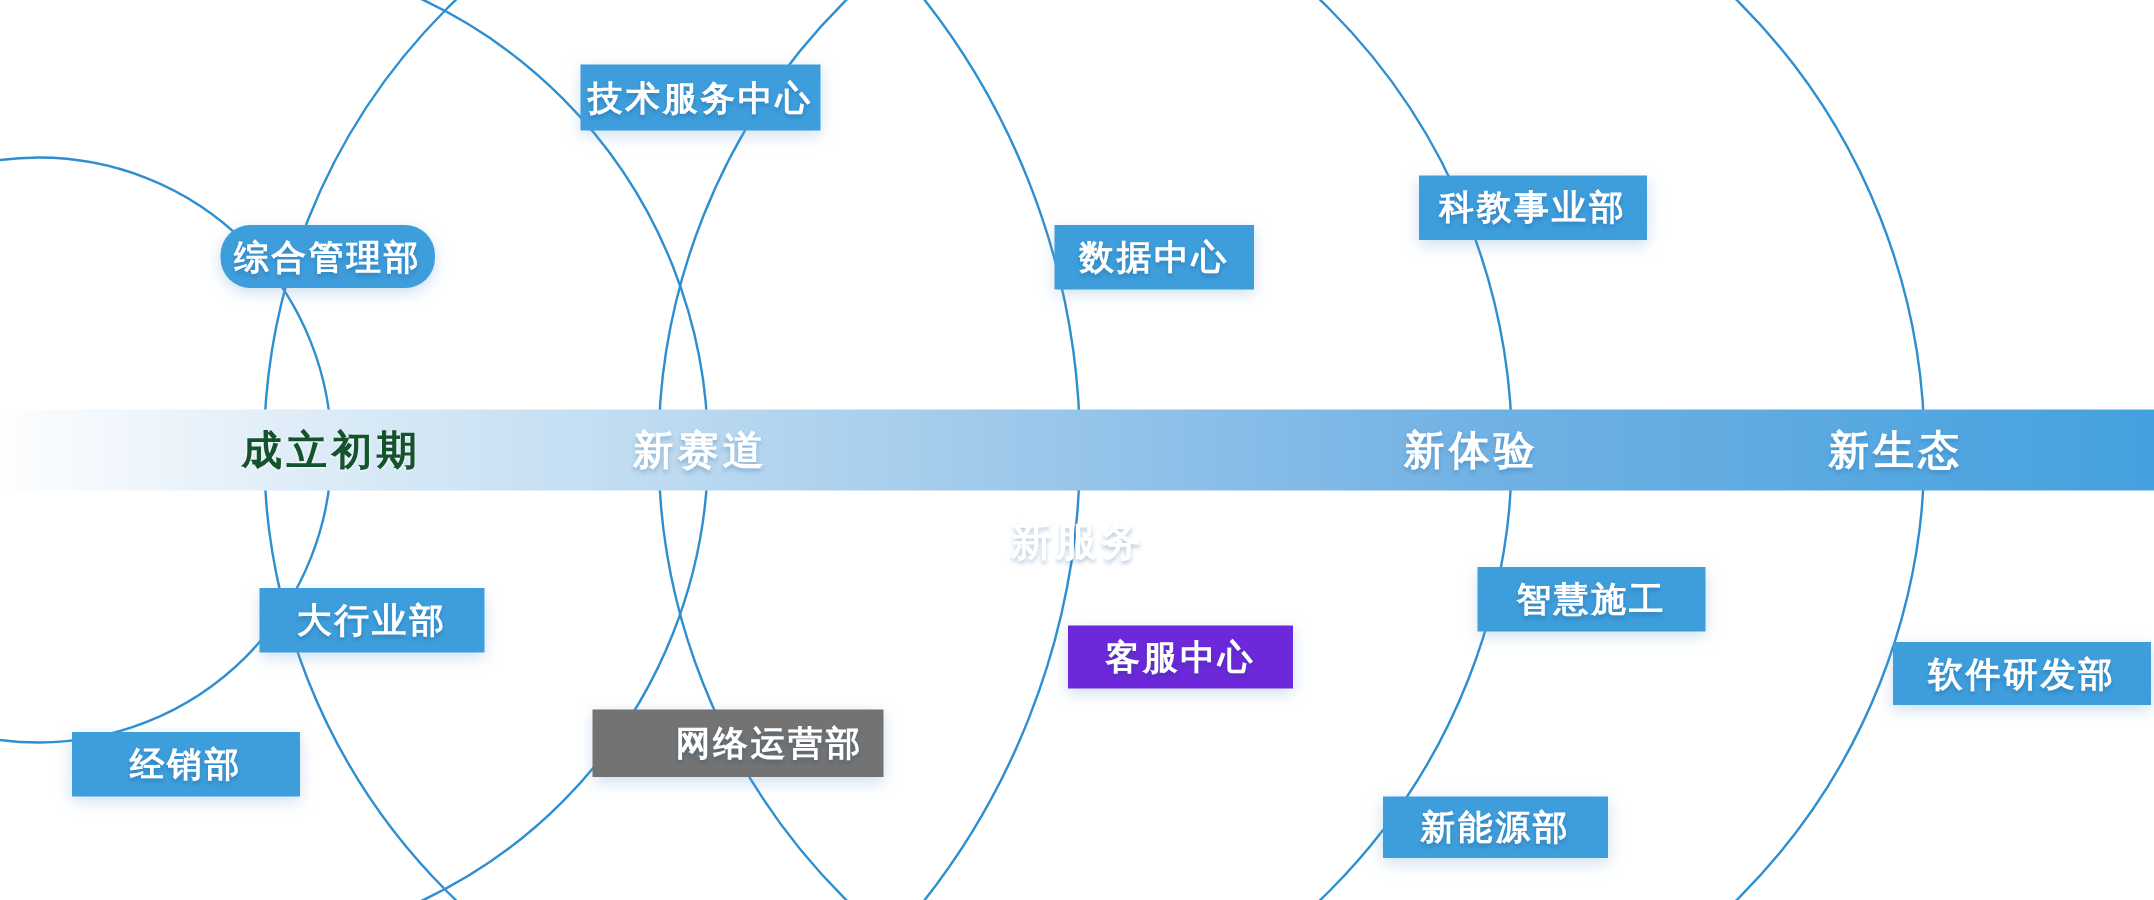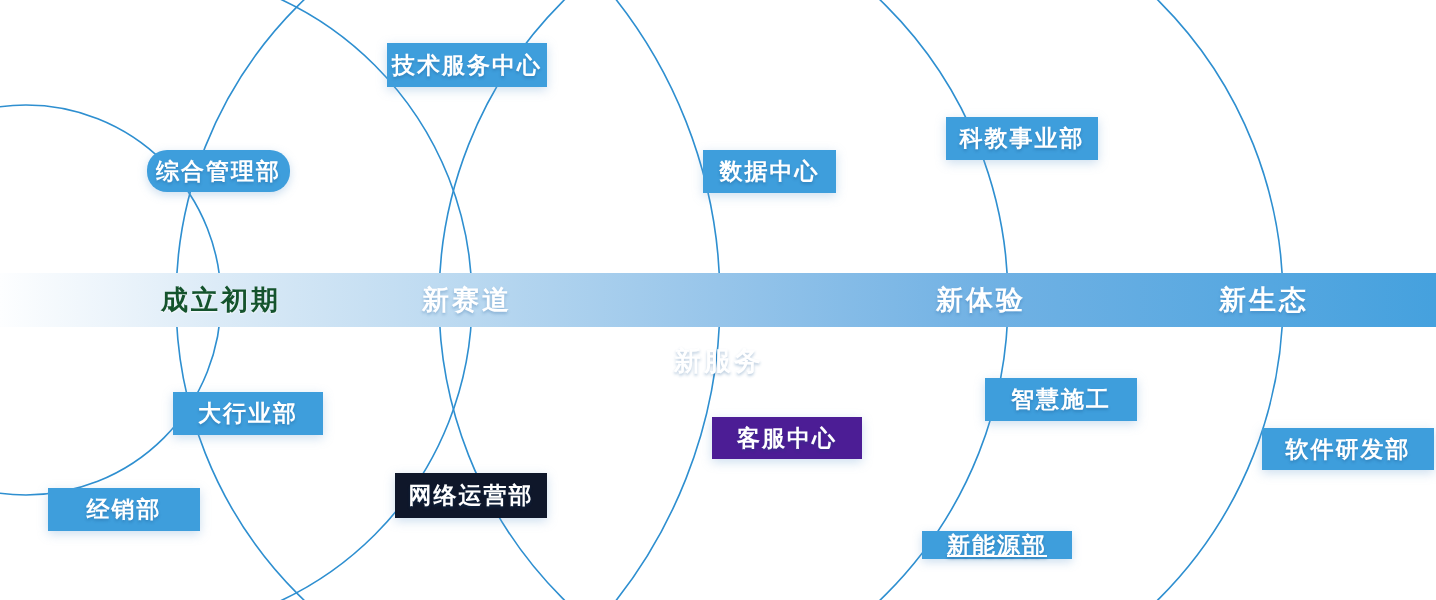--- a/index.html
+++ b/index.html
@@ -52,18 +52,18 @@
     <div class="stage" style="left: 467px; top: 273px; height: 54px;">新赛道</div>
     <div class="stage" style="left: 719px; top: 282px; height: 65px; margin-top: 46px;">新服务</div>
     <div class="stage" style="left: 981px; top: 273px; height: 54px;">新体验</div>
     <div class="stage" style="left: 1264px; top: 273px; height: 54px;">新生态</div>
     <div class="dept" style="left: 355px; top: 43px; width: 160px; height: 44px; background: rgb(62, 158, 220); margin-left: 32px;">技术服务中心</div>
     <div class="dept" style="left: 147px; top: 150px; width: 143px; height: 42px; background: rgb(62, 158, 220); border-radius: 20px;">综合管理部</div>
     <div class="dept" style="left: 703px; top: 150px; width: 133px; height: 43px; background: rgb(62, 158, 220);">数据中心</div>
     <div class="dept" style="left: 946px; top: 117px; width: 152px; height: 43px; background: rgb(62, 158, 220);">科教事业部</div>
     <div class="dept" style="left: 173px; top: 372px; width: 150px; height: 43px; background: rgb(62, 158, 220); margin-top: 20px;">大行业部</div>
     <div class="dept" style="left: 48px; top: 488px; width: 152px; height: 43px; background: rgb(62, 158, 220); text-align: right;">经销部</div>
-    <div class="dept" style="left: 395px; top: 473px; width: 152px; height: 45px; background: #0f172a;">网络运营部</div>
-    <div class="dept" style="left: 712px; top: 417px; width: 150px; height: 42px; background: #4c1d95;">客服中心</div>
+    <div class="dept" style="left: 395px; top: 473px; width: 152px; height: 45px; background: #737373; padding-left: 42px;">网络运营部</div>
+    <div class="dept" style="left: 712px; top: 417px; width: 150px; height: 42px; background: #6d28d9;">客服中心</div>
     <div class="dept" style="left: 985px; top: 378px; width: 152px; height: 43px; background: rgb(62, 158, 220);">智慧施工</div>
-    <div class="dept" style="left: 922px; top: 531px; width: 150px; height: 28px; background: rgb(62, 158, 220); text-decoration: underline;">新能源部</div>
+    <div class="dept" style="left: 922px; top: 531px; width: 150px; height: 41px; background: rgb(62, 158, 220);">新能源部</div>
     <div class="dept" style="left: 1262px; top: 428px; width: 172px; height: 42px; background: rgb(62, 158, 220);">软件研发部</div>
   </div>
 
 </body></html>

